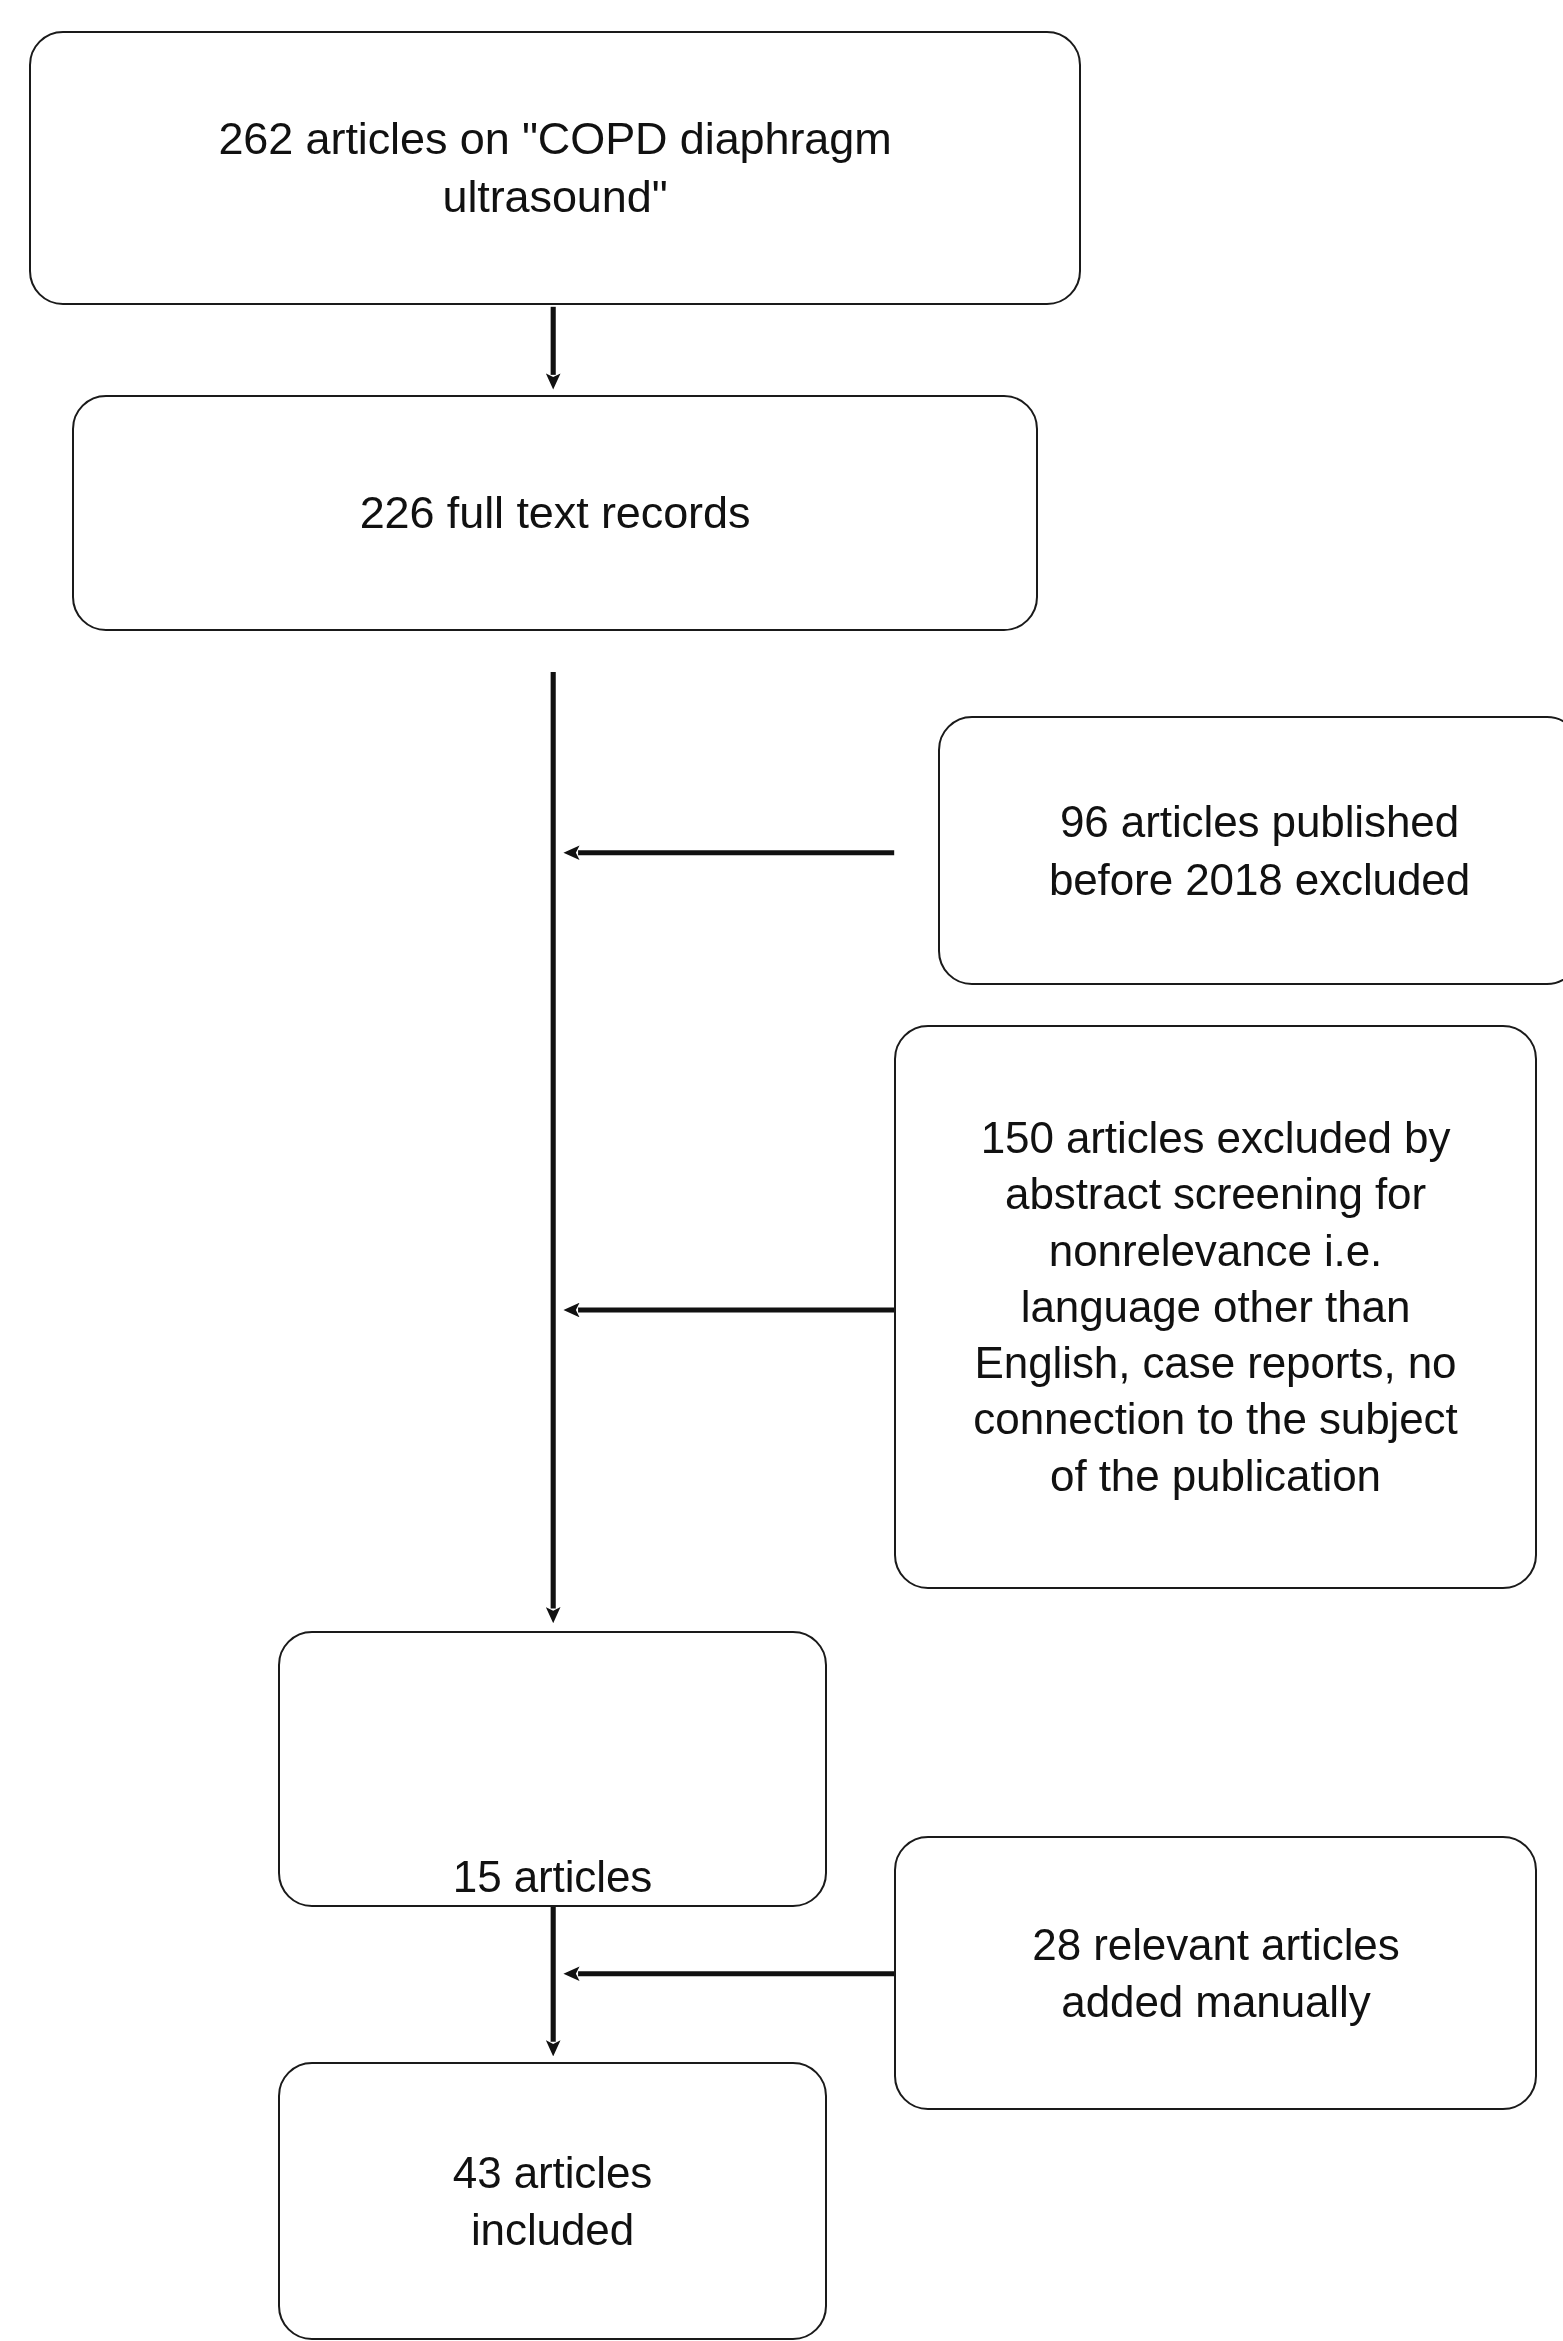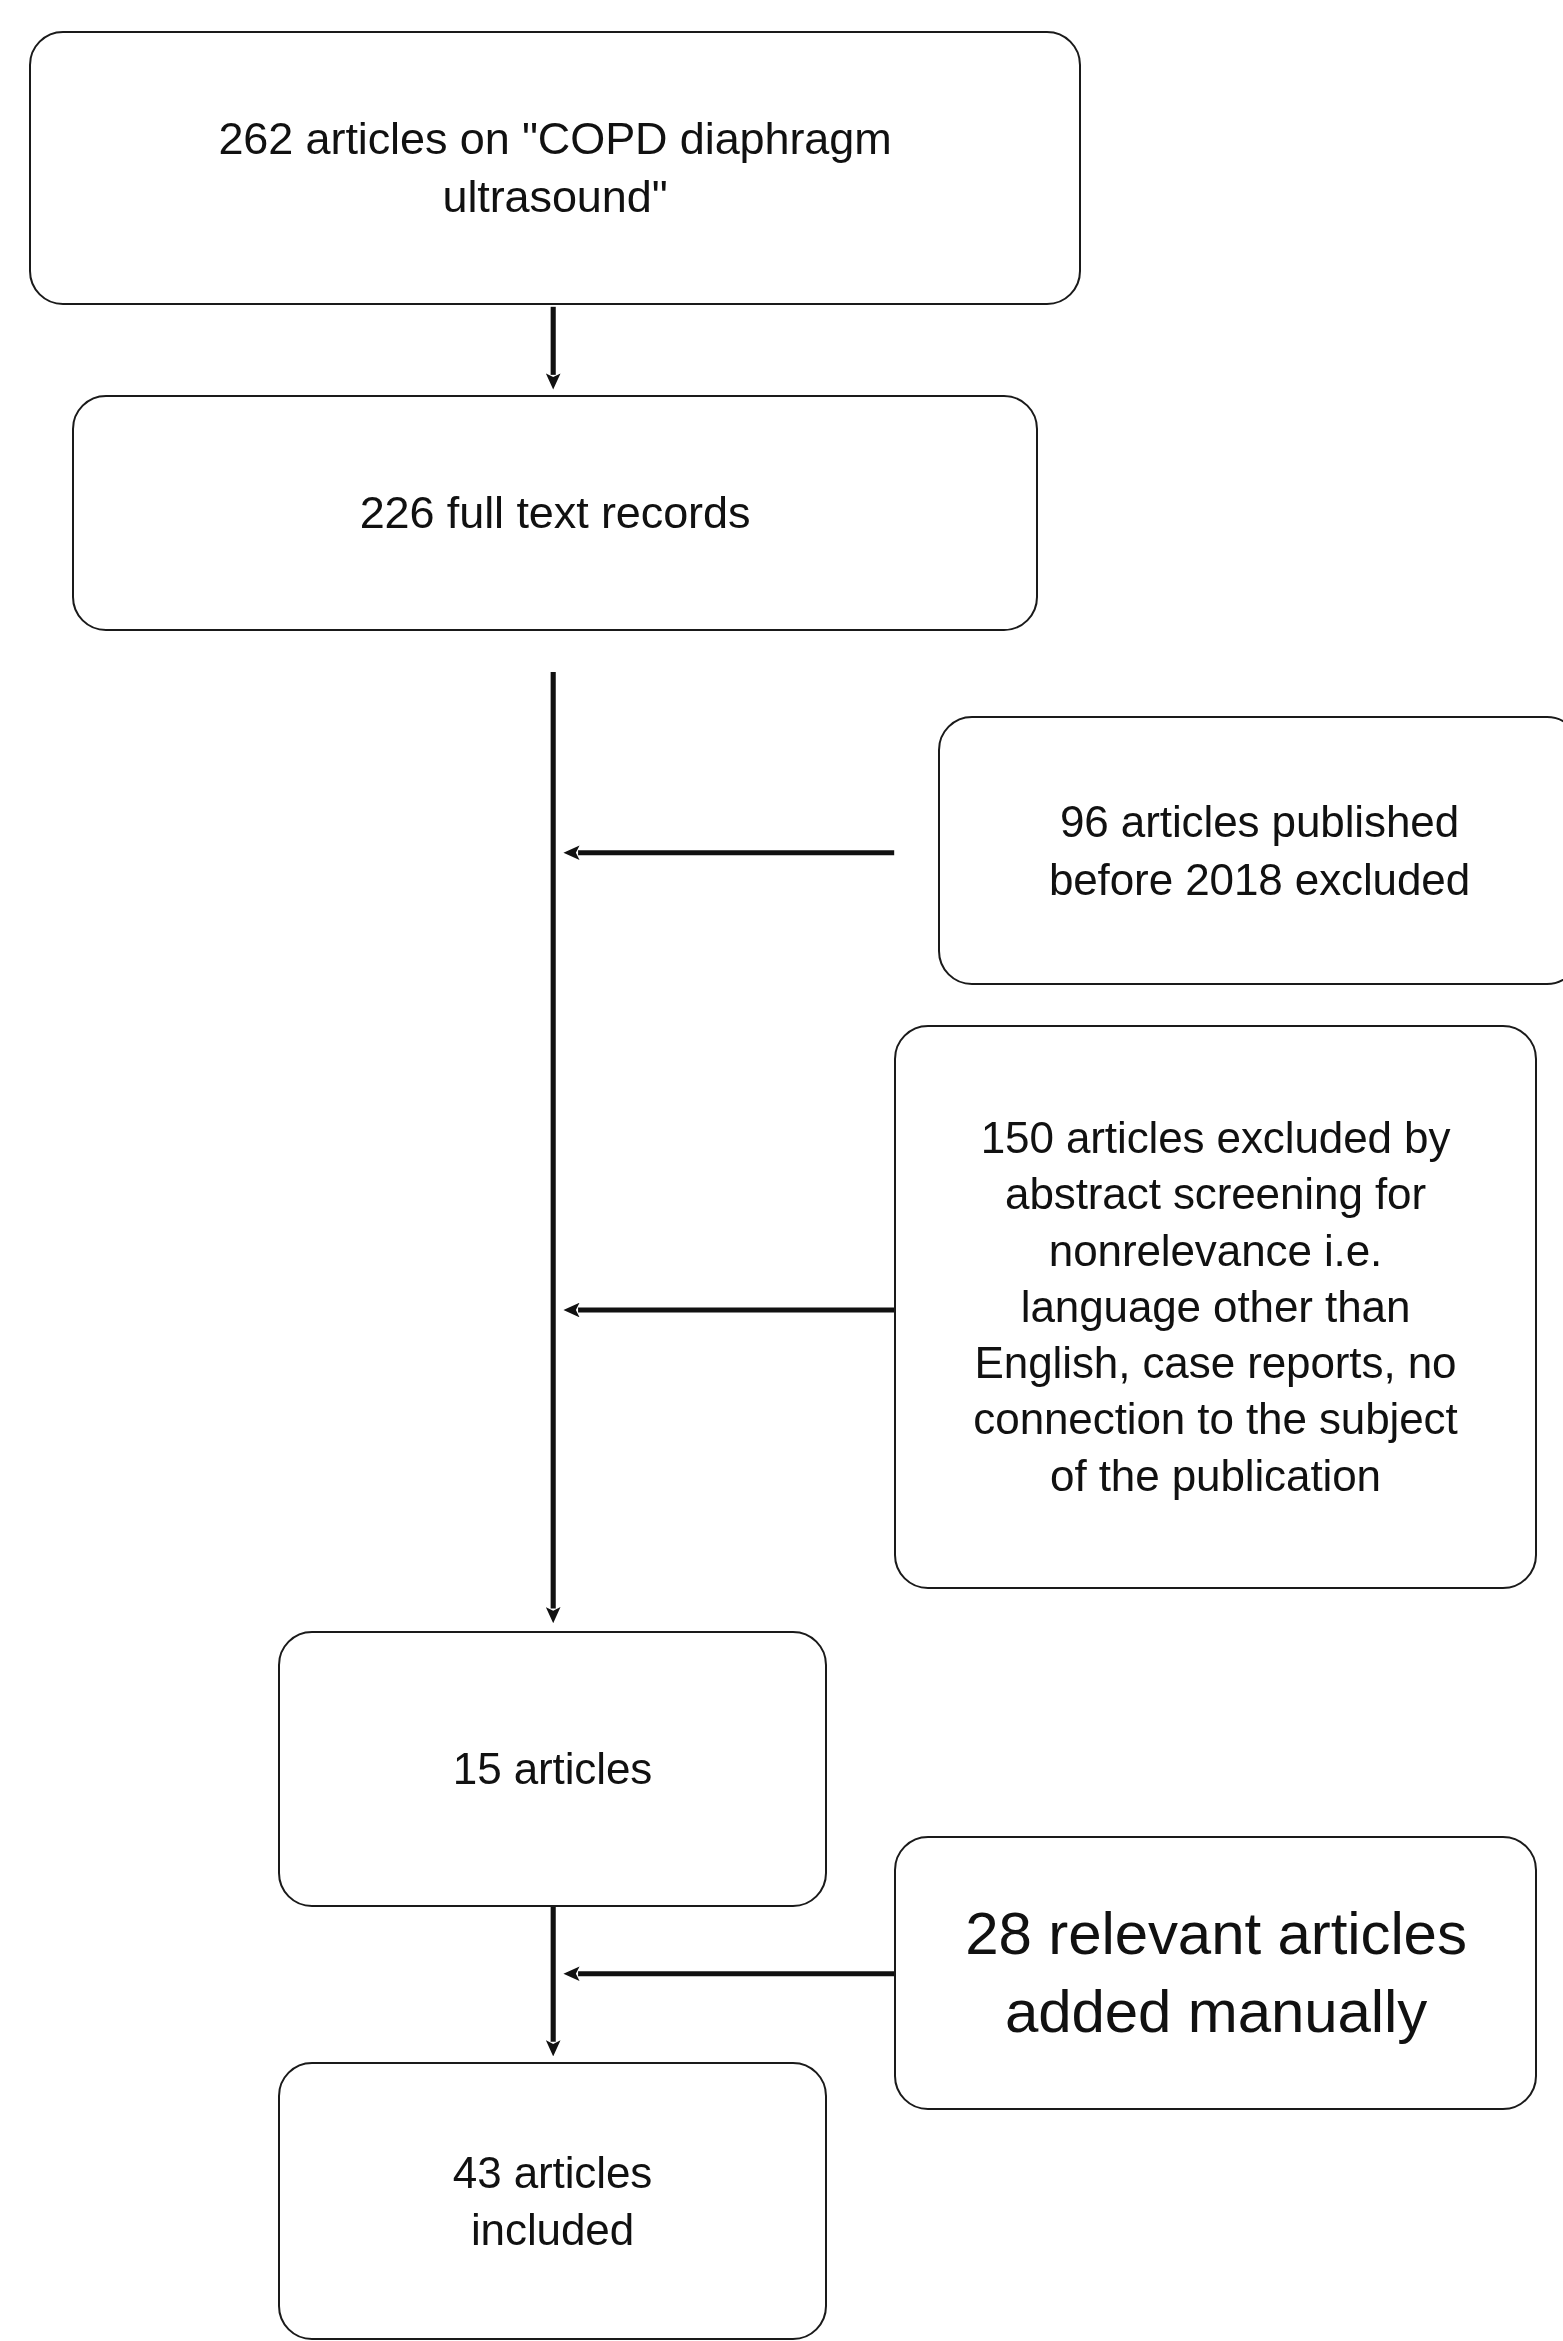--- a/index.html
+++ b/index.html
@@ -47,31 +47,31 @@
     white-space: pre-line;
     line-height: 1.30;
     letter-spacing: -0.1px;
   }
 
   
   #node-searched   { left: 29px;   top: 31px;   width: 1052px; height: 274px; }
   #node-fulltext   { left: 72px;   top: 395px;  width: 966px; height: 236px; }
   #node-excl-2018  { left: 938px; top: 716px;  width: 643px;  height: 269px; }
   #node-excl-abs   { left: 894px; top: 1025px; width: 643px;  height: 564px; }
-  #node-fifteen    { left: 278px;  top: 1631px; width: 549px;  height: 276px; }
+  #node-fifteen    { left: 278px;  top: 1631px; width: 549px;  height: 276px; align-items: flex-end; }
   #node-manual     { left: 894px; top: 1836px; width: 643px;  height: 274px; }
   #node-included   { left: 278px;  top: 2062px; width: 549px;  height: 278px; }
 
   
   #node-searched   .node-label { font-size: 45px; }
   #node-fulltext   .node-label { font-size: 45px; }
   #node-excl-2018  .node-label { font-size: 44px; }
   #node-excl-abs   .node-label { font-size: 44px; line-height: 1.28; }
   #node-fifteen    .node-label { font-size: 44px; }
-  #node-manual     .node-label { font-size: 60px; padding-left: 20px; }
+  #node-manual     .node-label { font-size: 44px; padding-left: 20px; }
   #node-included   .node-label { font-size: 44px; }
 </style>
 </head>
 <body>
 
 <div id="stage">
 
   <svg id="flow-svg" viewBox="0 0 2136 3200" xmlns="http://www.w3.org/2000/svg">
     <defs>
       <marker id="arrow-down" markerWidth="22" markerHeight="20" refX="2" refY="10" orient="auto" markerUnits="userSpaceOnUse">

